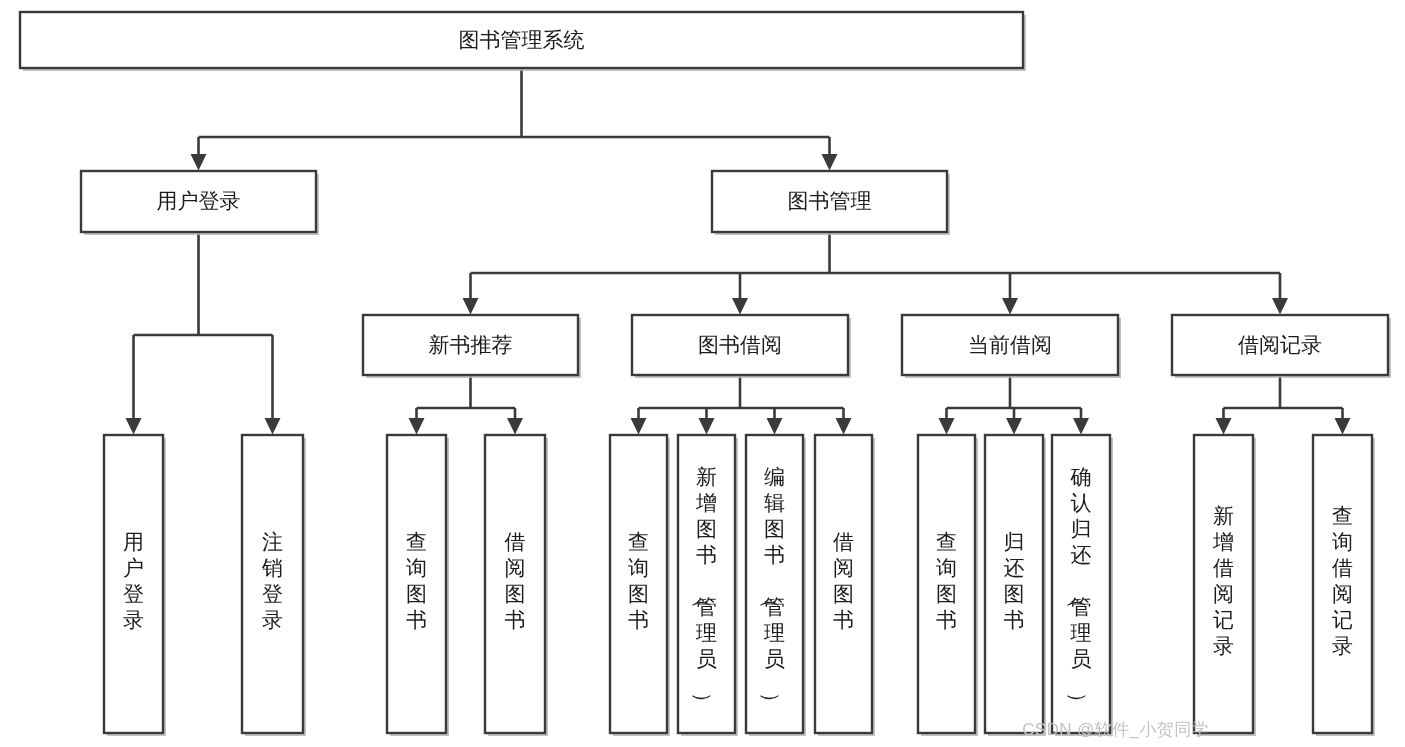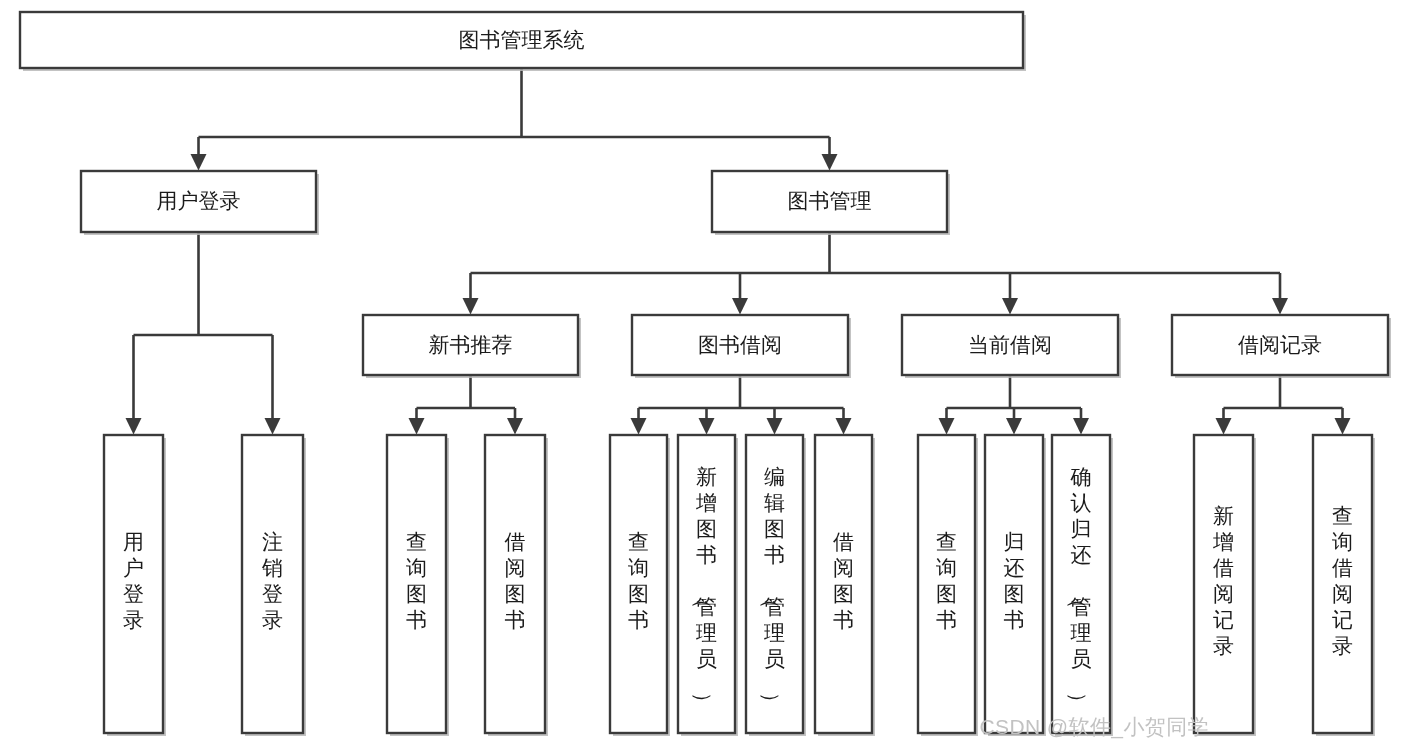--- a/index.html
+++ b/index.html
@@ -56,21 +56,21 @@
     font-family: "Liberation Sans", "DejaVu Sans", sans-serif;
     font-size: 21px;
     fill: #1b1b1b;
     text-anchor: middle;
   }
   .watermark {
     position: absolute;
     right: 14px;
     bottom: 6px;
     font-family: "Liberation Sans", "DejaVu Sans", sans-serif;
-    font-size: 21px;
+    font-size: 17px;
     color: #c2c2c2;
     white-space: nowrap;
     letter-spacing: 0.4px;
     user-select: none;
   }
 </style>
 </head>
 <body>
 
 <div id="diagram-root">

